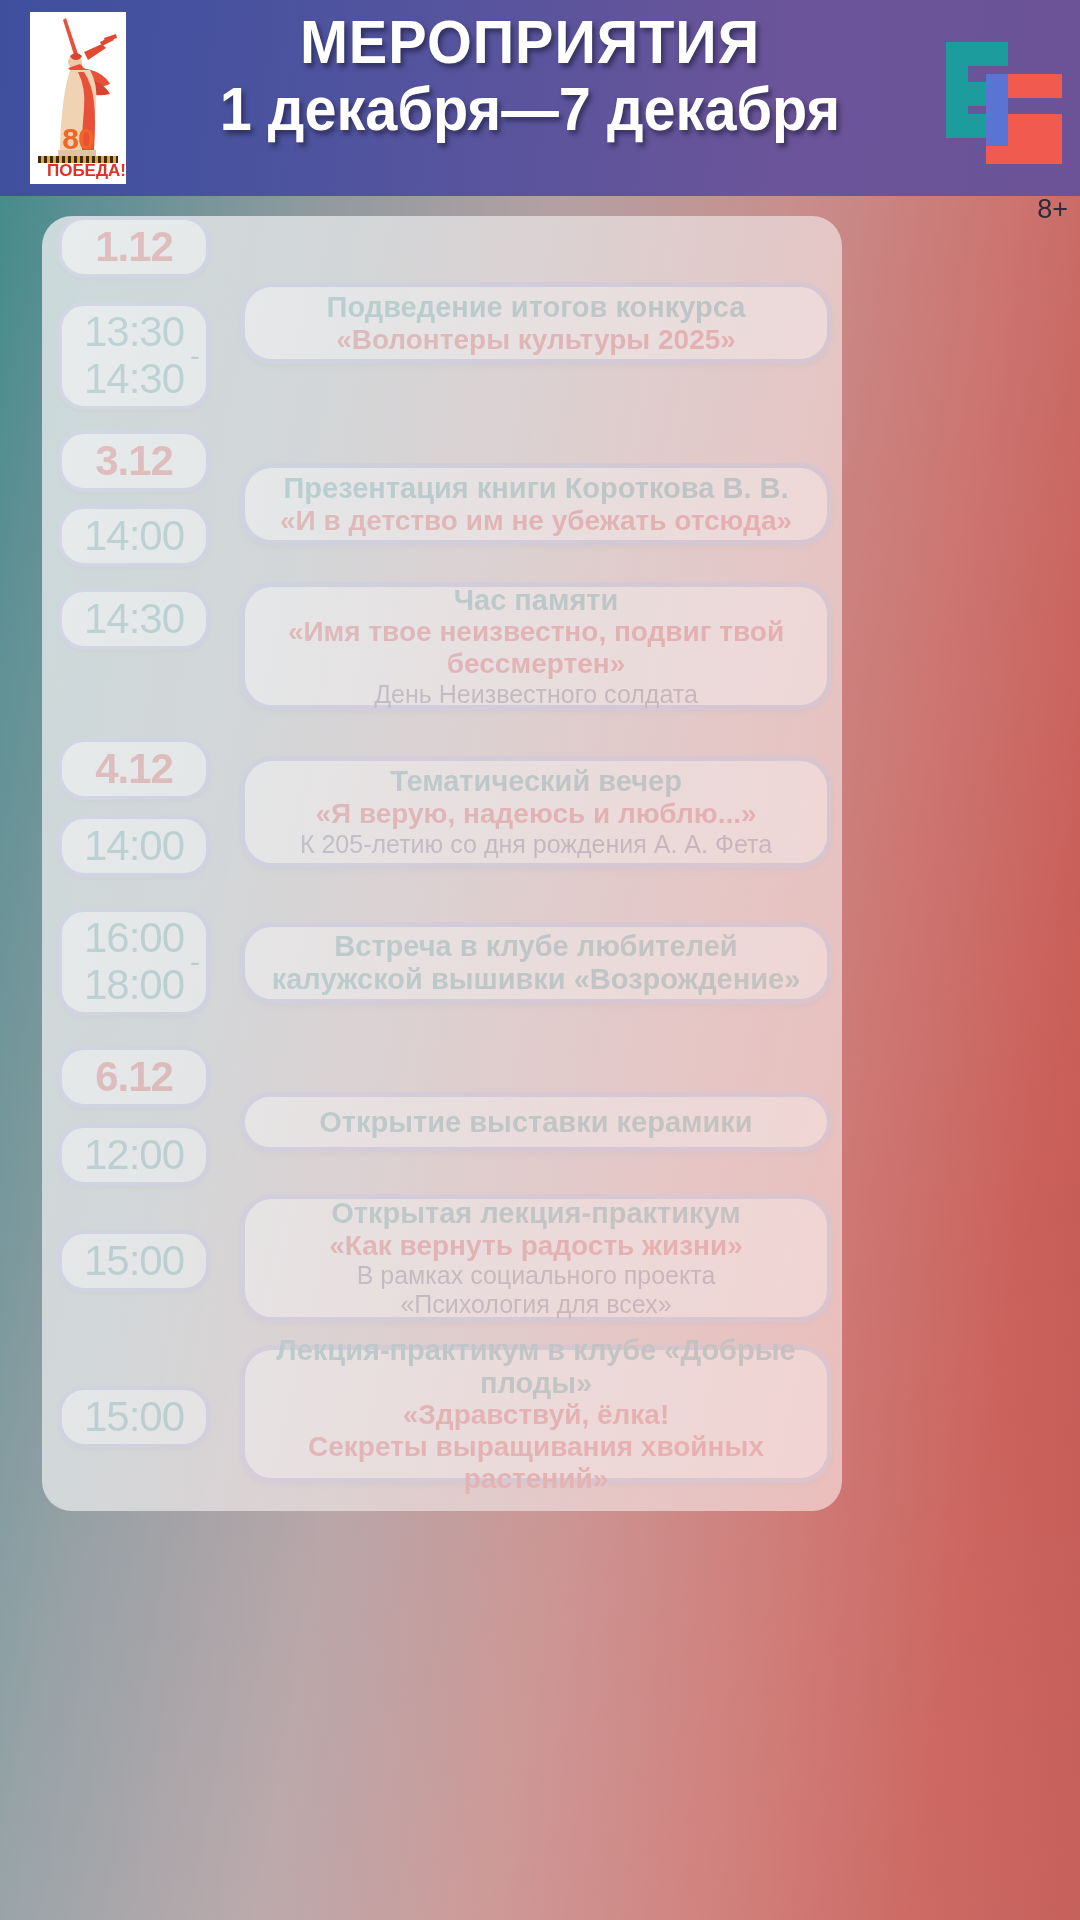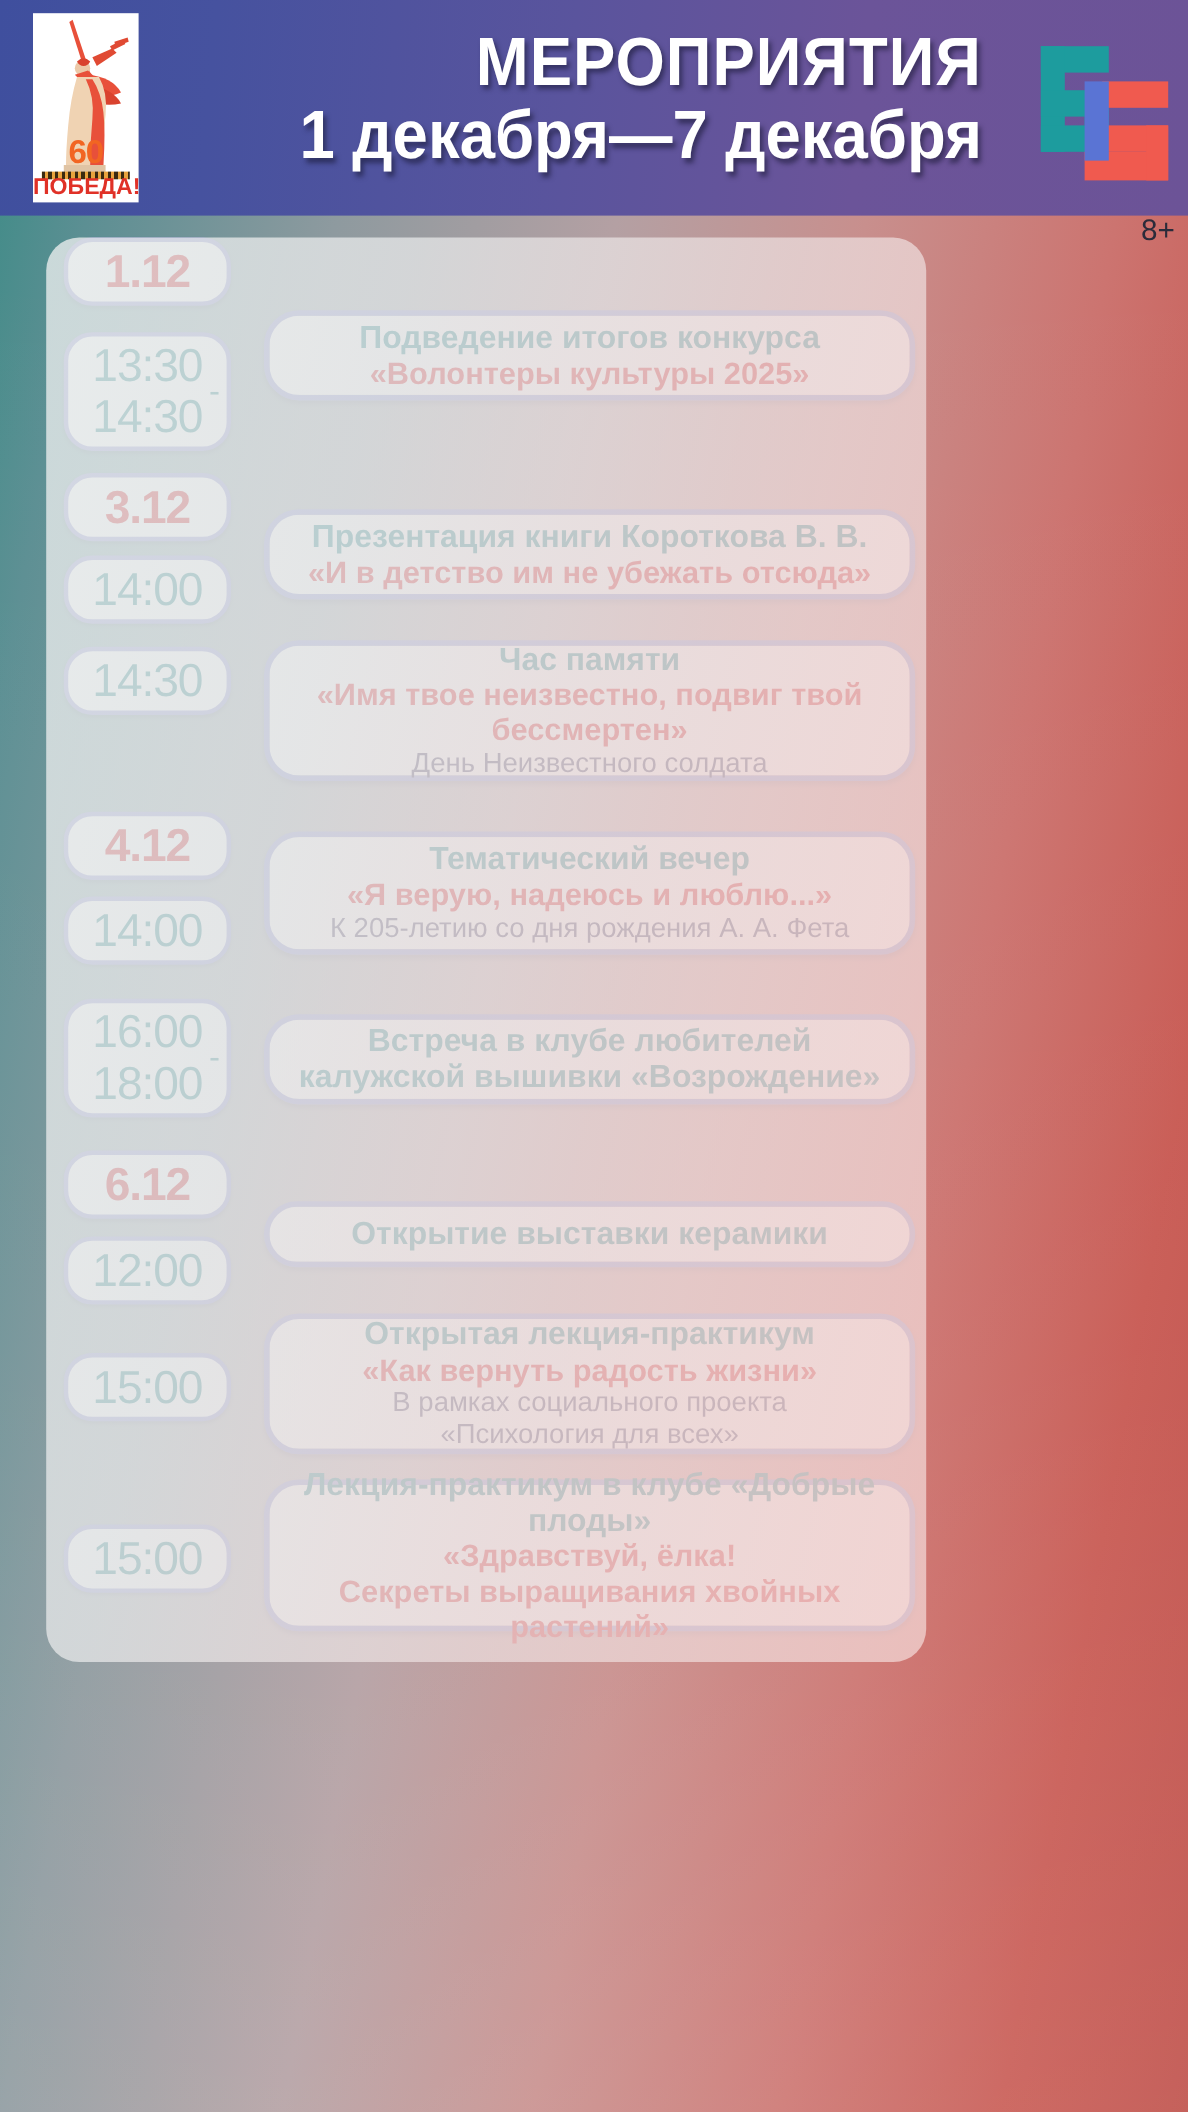--- a/index.html
+++ b/index.html
@@ -82,33 +82,33 @@
       #3a2a10 0px, #3a2a10 3px,
       #e8a33d 3px, #e8a33d 6px);
   }
   .v-pobeda {
     position: absolute;
     left: 0; right: 0;
     bottom: 3px;
     text-align: right;
     font-family: "Liberation Sans", sans-serif;
     font-weight: bold;
-    font-size: 21px;
+    font-size: 17px;
     color: #e03127;
     letter-spacing: 0px;
     line-height: 1.1;
   }
 
   
   .title-block {
     position: absolute;
     left: 140px;
-    top: 21px;
+    top: 6px;
     width: 780px;
-    text-align: right;
+    text-align: center;
     color: #ffffff;
     text-shadow: 3px 4px 5px rgba(20,20,45,0.55);
   }
   .title-line1 {
     font-family: "Liberation Sans", sans-serif;
     font-weight: bold;
     font-size: 62px;
     line-height: 1.15;
     letter-spacing: 1px;
     transform: scaleX(0.93);
@@ -284,21 +284,21 @@
         <path d="M38 56 L50 52 L56 58 L48 66 Z" fill="#e8503a"></path>
 
         <path d="M50 56 q22 2 30 16 q-14 6 -30 2 Z" fill="#e8503a"></path>
         <path d="M50 64 q24 6 30 18 q-16 4 -32 -4 Z" fill="#d9432f"></path>
 
         <path d="M40 58 q-6 20 -8 44 q-2 22 -2 36 l34 0 q0 -30 2 -46 q2 -20 -6 -34 Z" fill="#f0d3b3"></path>
         <path d="M48 60 q8 16 6 36 q-2 20 -2 42 l12 0 q2 -30 0 -48 q-2 -18 -10 -30 Z" fill="#e8503a"></path>
 
         <path d="M28 138 l38 0 l0 10 l-38 0 Z" fill="#e0c4a4"></path>
       </svg>
-      <div class="v-80-text">60</div>
+      <div class="v-80-text">80</div>
       <div class="v-ribbon"></div>
       <div class="v-pobeda">ПОБЕДА!</div>
     </div>
 
     <div class="title-block">
       <div class="title-line1">МЕРОПРИЯТИЯ</div>
       <div class="title-line2">1 декабря—7 декабря</div>
     </div>
 
     <div class="bb-mark">

